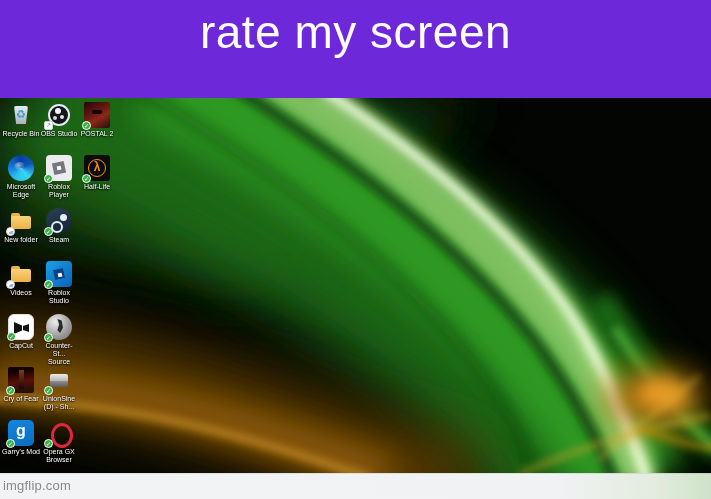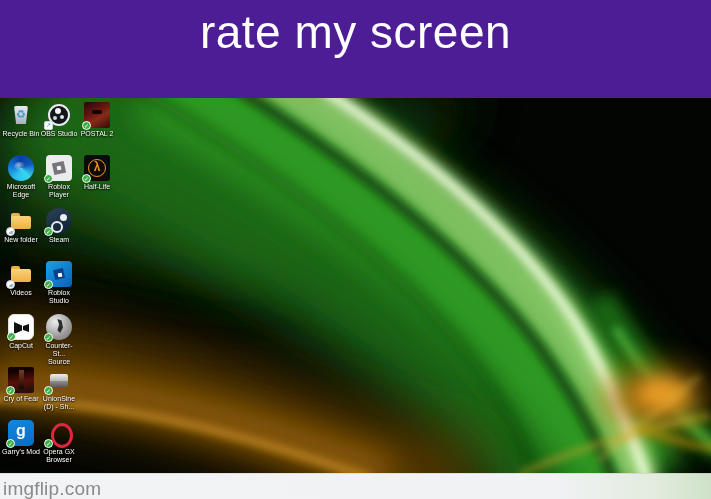--- a/index.html
+++ b/index.html
@@ -1,20 +1,20 @@
 <!DOCTYPE html>
 <html><head>
 <meta charset="utf-8">
 <style>
   html,body{margin:0;padding:0;background:#222;}
   *{box-sizing:border-box;}
   .stage{position:relative;width:711px;height:499px;overflow:hidden;font-family:"Liberation Sans",sans-serif;background:#000;}
 
   
-  .meme-header{position:absolute;left:0;top:0;width:711px;height:120px;background:#4c1d95;text-align:center;}
+  .meme-header{position:absolute;left:0;top:0;width:711px;height:120px;background:#6d28d9;text-align:center;}
   .meme-title{margin:0;padding-top:5px;font-size:46px;font-weight:500;color:#fff;letter-spacing:0.5px;}
 
   
   .desktop{position:absolute;left:0;top:98px;width:711px;height:375px;background:#030503;overflow:hidden;}
   .desktop svg.wall{position:absolute;inset:0;display:block;}
 
   
   .dicon{position:absolute;width:38px;text-align:center;cursor:pointer;}
   .art{width:26px;height:26px;position:relative;margin:0 auto;}
   .dlabel{margin-top:2px;font-size:7px;line-height:8px;color:#fff;white-space:pre-line;
@@ -75,21 +75,21 @@
 
   .art-gmod{border-radius:5px;background:linear-gradient(160deg,#1287e0,#0b6cc0);}
   .art-gmod::after{content:"g";position:absolute;left:0;right:0;top:2px;text-align:center;color:#fff;font-size:16px;font-weight:bold;}
 
   .art-ogx::before{content:"";position:absolute;left:5px;top:3px;width:16px;height:19px;border:3px solid #e0263e;border-radius:50%;}
 
   
   .taskbar{position:absolute;left:0;top:473px;width:711px;height:26px;
     background:linear-gradient(90deg,#f2f3f5 0%,#f0f2f4 78%,#e3ecdf 92%,#cfe2c8 100%);
     border-top:1px solid rgba(0,0,0,.08);}
-  .watermark{position:absolute;left:3px;top:478px;z-index:60;font-size:19px;color:rgba(125,125,125,.9);letter-spacing:.2px;}
+  .watermark{position:absolute;left:3px;top:478px;z-index:60;font-size:13px;color:rgba(125,125,125,.9);letter-spacing:.2px;}
 </style>
 </head>
 <body>
 
 <div class="stage">
 
   <div class="meme-header">
     <h1 class="meme-title">rate my screen</h1>
   </div>
 

